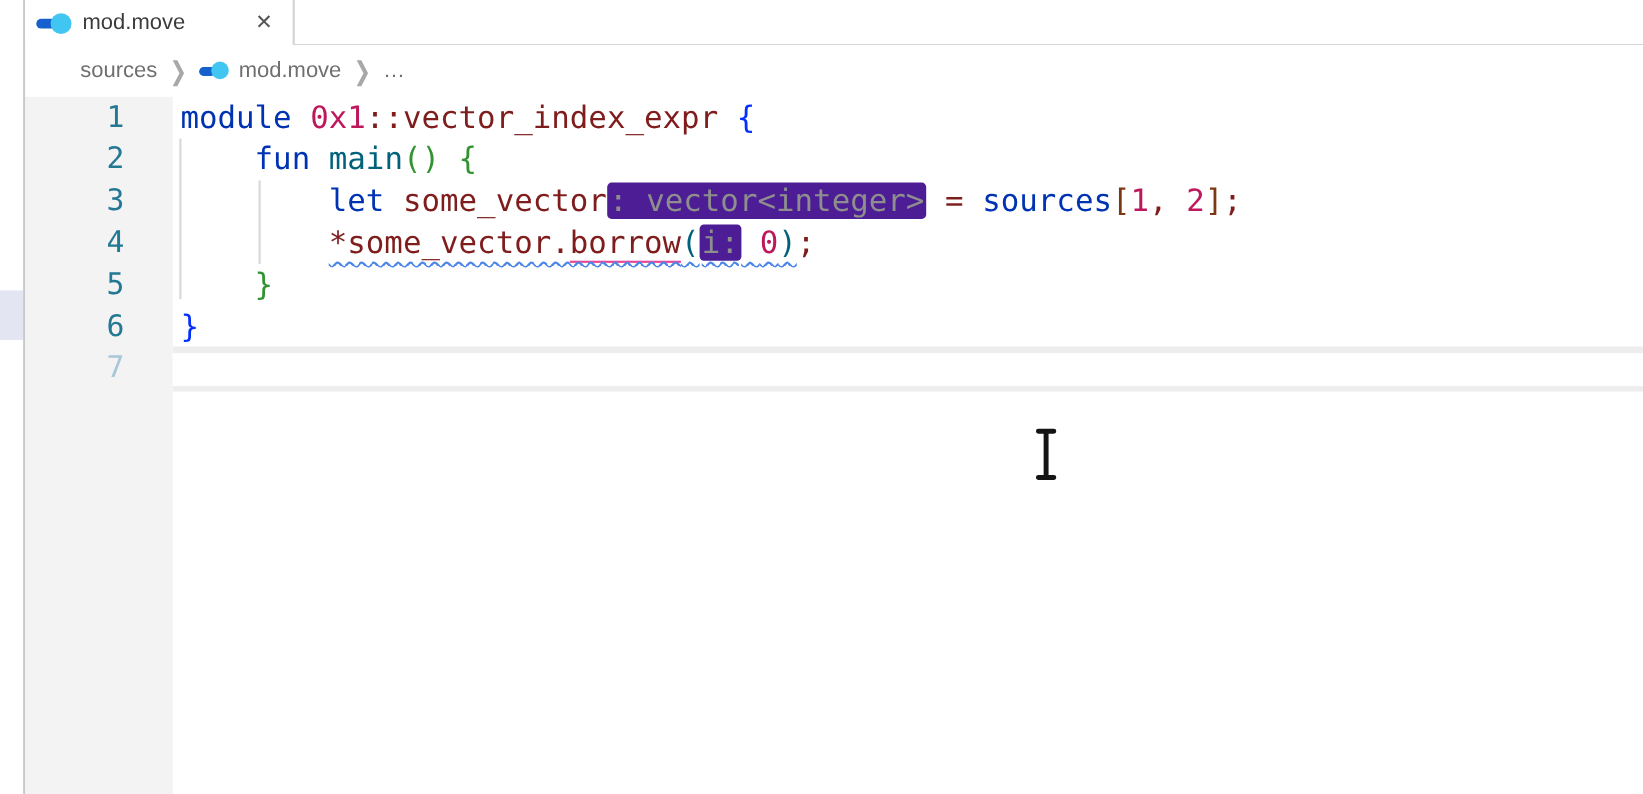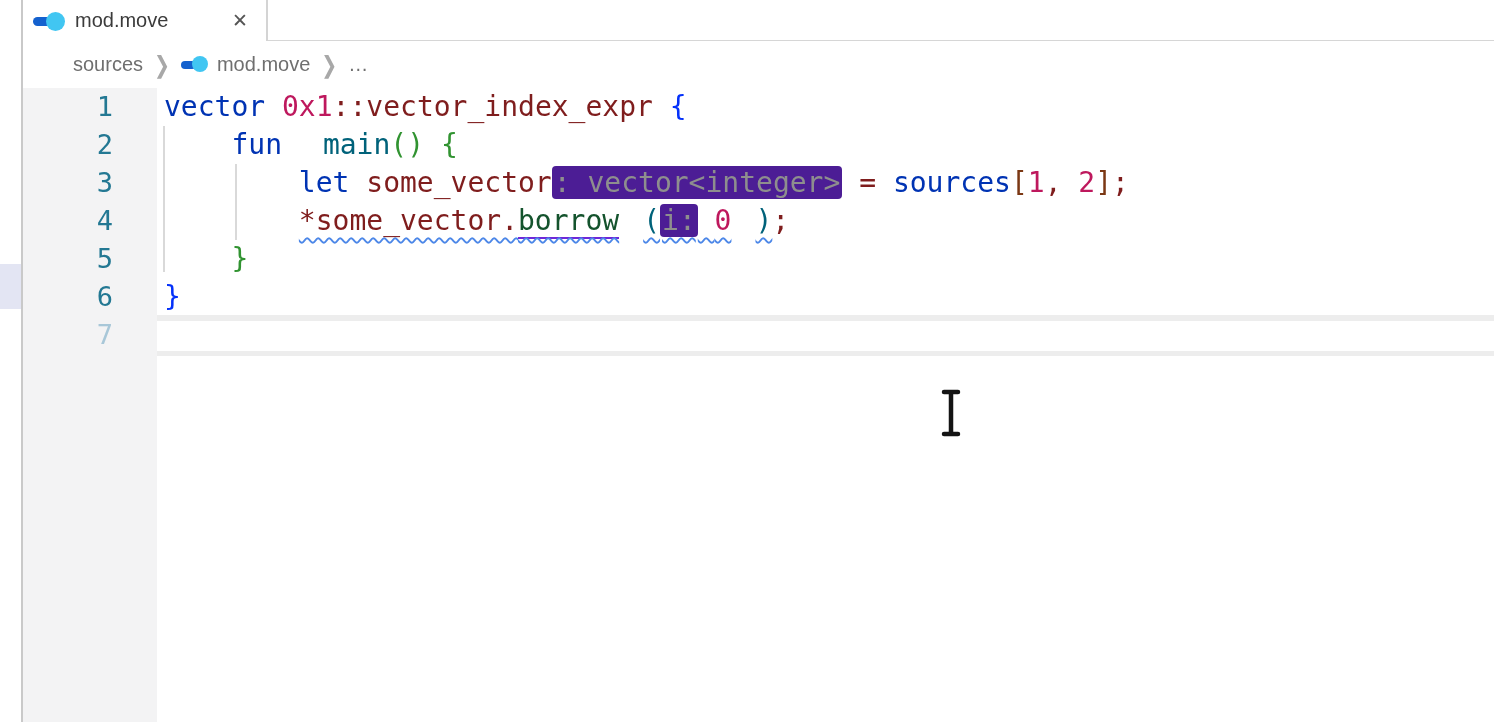--- a/index.html
+++ b/index.html
@@ -51,25 +51,25 @@
   .ln { width:134px; flex:0 0 auto; text-align:right; padding-right:44px;
         font-family:"DejaVu Sans Mono", monospace; font-size:27px; line-height:38px; color:#237893; }
   .ln.dim { color:#A8C7D8; }
   .content { white-space:pre; font-family:"DejaVu Sans Mono", monospace; font-size:28px; line-height:38px;
              padding-left:7px; color:#121212; }
 
   
   .kw   { color:#0033B3; }
   .num  { color:#be185d; }
   .txt  { color:#7f1d1d; }
-  .fn   { color:#00627A;margin-left:24px; }
+  .fn   { color:#00627A; }
   .b1   { color:#0431FA; }
   .b2   { color:#319331; }
   .b3   { color:#7B3814; }
-  .link { color:#14532d; border-bottom:2px solid #6d28d9; }
+  .link { color:#7f1d1d; border-bottom:2px solid #ec4899; }
   .hint { color:#8E8E8E; background:#4c1d95; border-radius:4px; padding:0 2px; }
   .wavy { text-decoration-line:underline; text-decoration-style:wavy;
           text-decoration-color:#4C87E8; text-decoration-thickness:2px; text-underline-offset:7px; }
 
   
   .ibeam { position:absolute; left:938px; top:388px; width:26px; height:50px; pointer-events:none; }
 </style>
 </head>
 <body>
 
@@ -105,21 +105,21 @@
   </div>
 
   <div class="editor">
     <div class="gutter-bg"></div>
     <div class="current-line"></div>
     <div class="indent-guide guide-0"></div>
     <div class="indent-guide guide-1"></div>
     <div class="rows">
         <div class="row">
           <div class="ln">1</div>
-          <div class="content"><span class="kw">vector</span><span class="txt"> </span><span class="num">0x1</span><span class="txt">::vector_index_expr </span><span class="b1">{</span></div>
+          <div class="content"><span class="kw">module</span><span class="txt"> </span><span class="num">0x1</span><span class="txt">::vector_index_expr </span><span class="b1">{</span></div>
         </div>
         <div class="row">
           <div class="ln">2</div>
           <div class="content"><span class="txt">    </span><span class="kw">fun</span><span class="txt"> </span><span class="fn">main</span><span class="b2">()</span><span class="txt"> </span><span class="b2">{</span></div>
         </div>
         <div class="row">
           <div class="ln">3</div>
           <div class="content"><span class="txt">        </span><span class="kw">let</span><span class="txt"> some_vector</span><span class="hint">: vector&lt;integer&gt;</span><span class="txt"> = </span><span class="kw">sources</span><span class="b3">[</span><span class="num">1</span><span class="txt">, </span><span class="num">2</span><span class="b3">]</span><span class="txt">;</span></div>
         </div>
         <div class="row">

